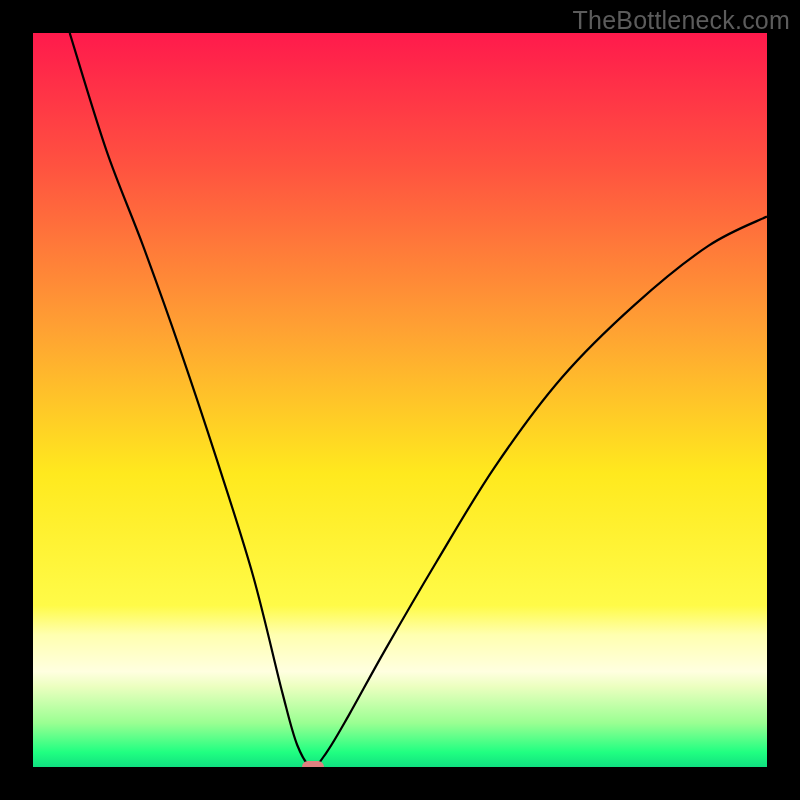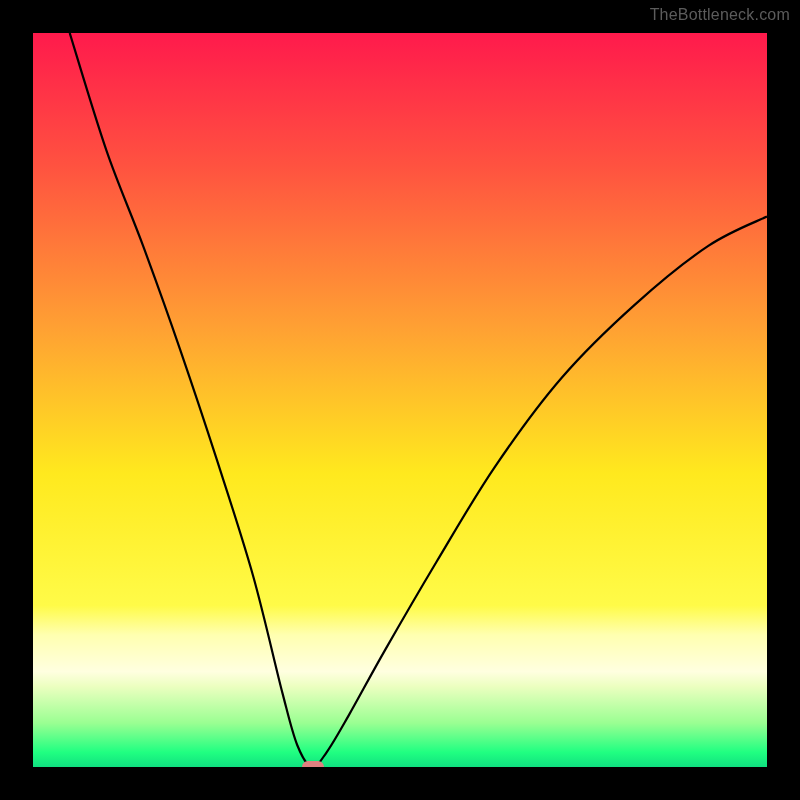--- a/index.html
+++ b/index.html
@@ -32,21 +32,21 @@
     left: 0;
     width: 100%;
     height: 100%;
     
   }
   .watermark {
     position: absolute;
     top: 6px;
     right: 10px;
     color: #5c5c5c;
-    font-size: 16px;
+    font-size: 25px;
     font-weight: 500;
     letter-spacing: 0.2px;
   }
   .curve-svg {
     position: absolute;
     top: 0;
     left: 0;
     width: 100%;
     height: 100%;
   }

